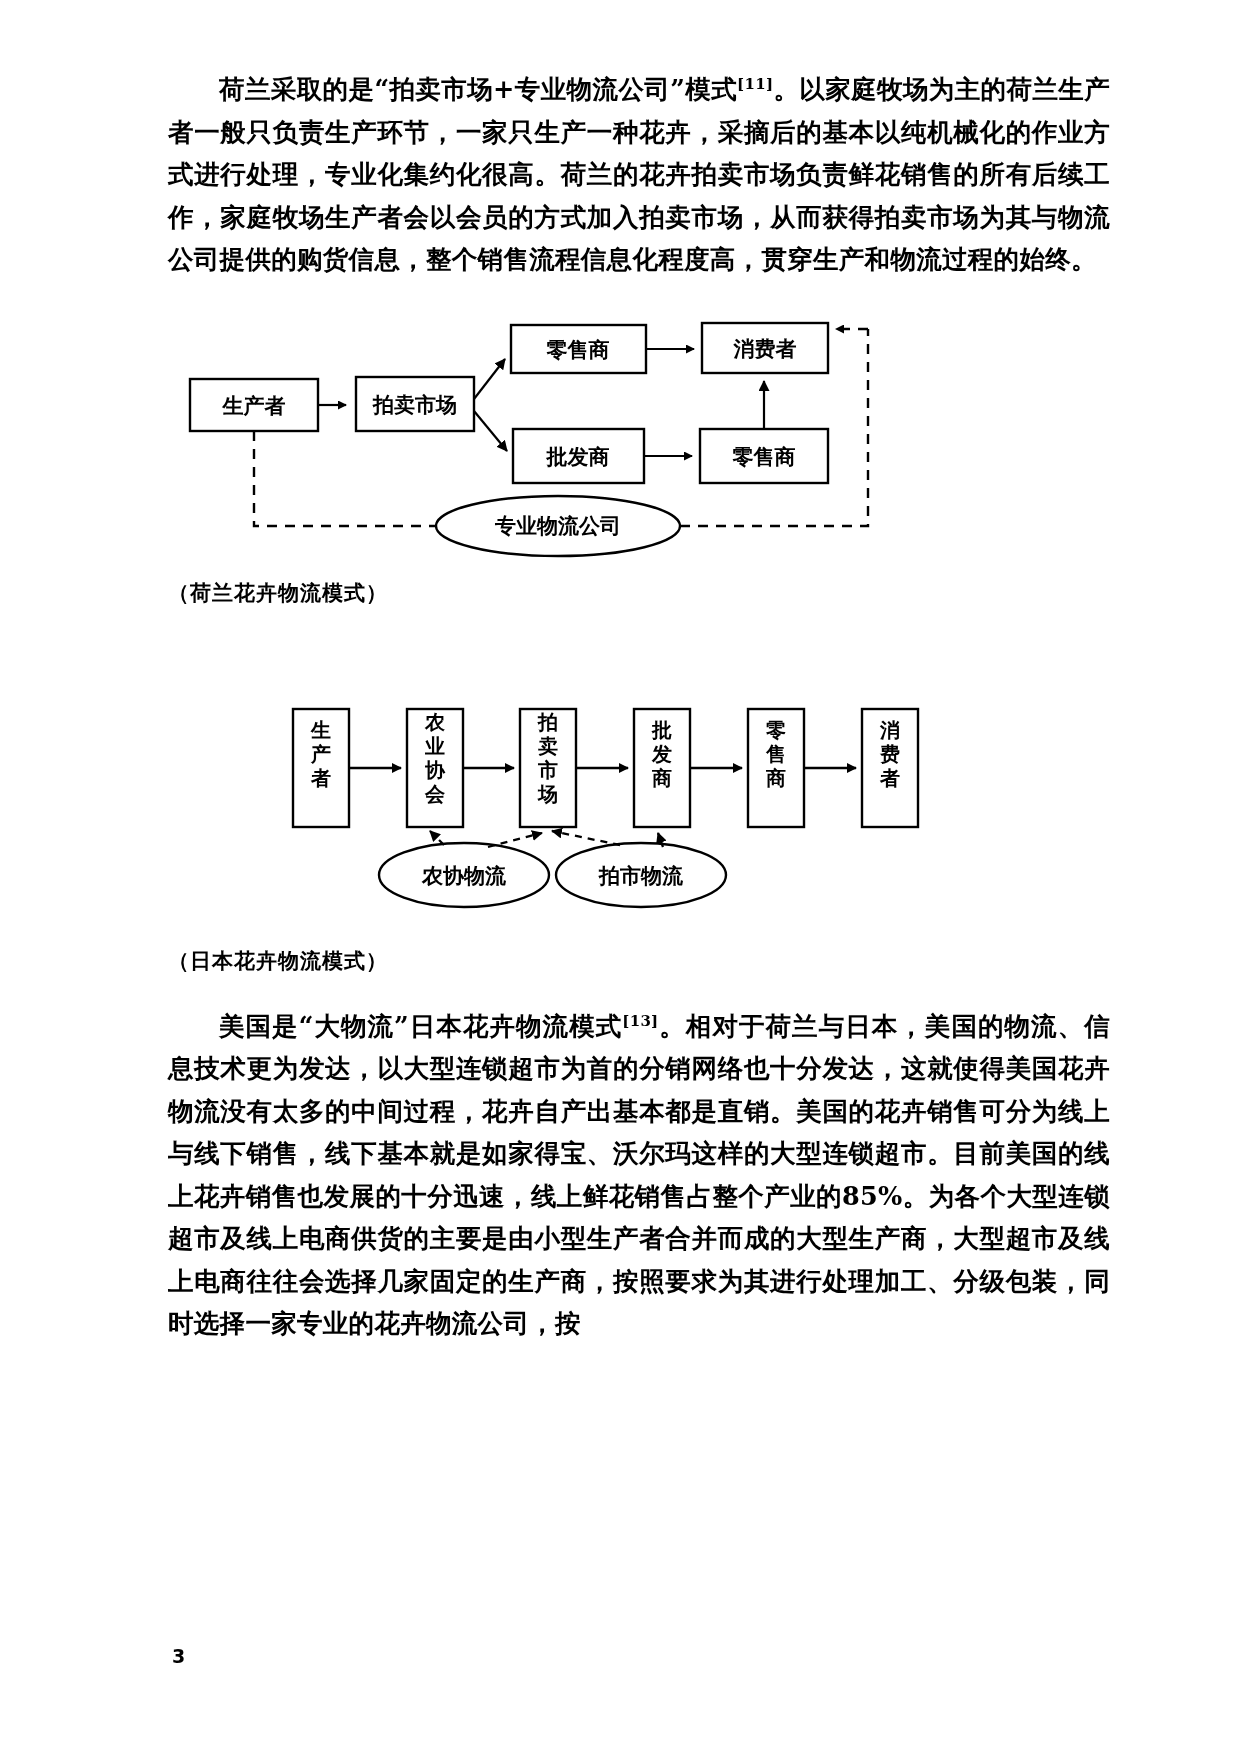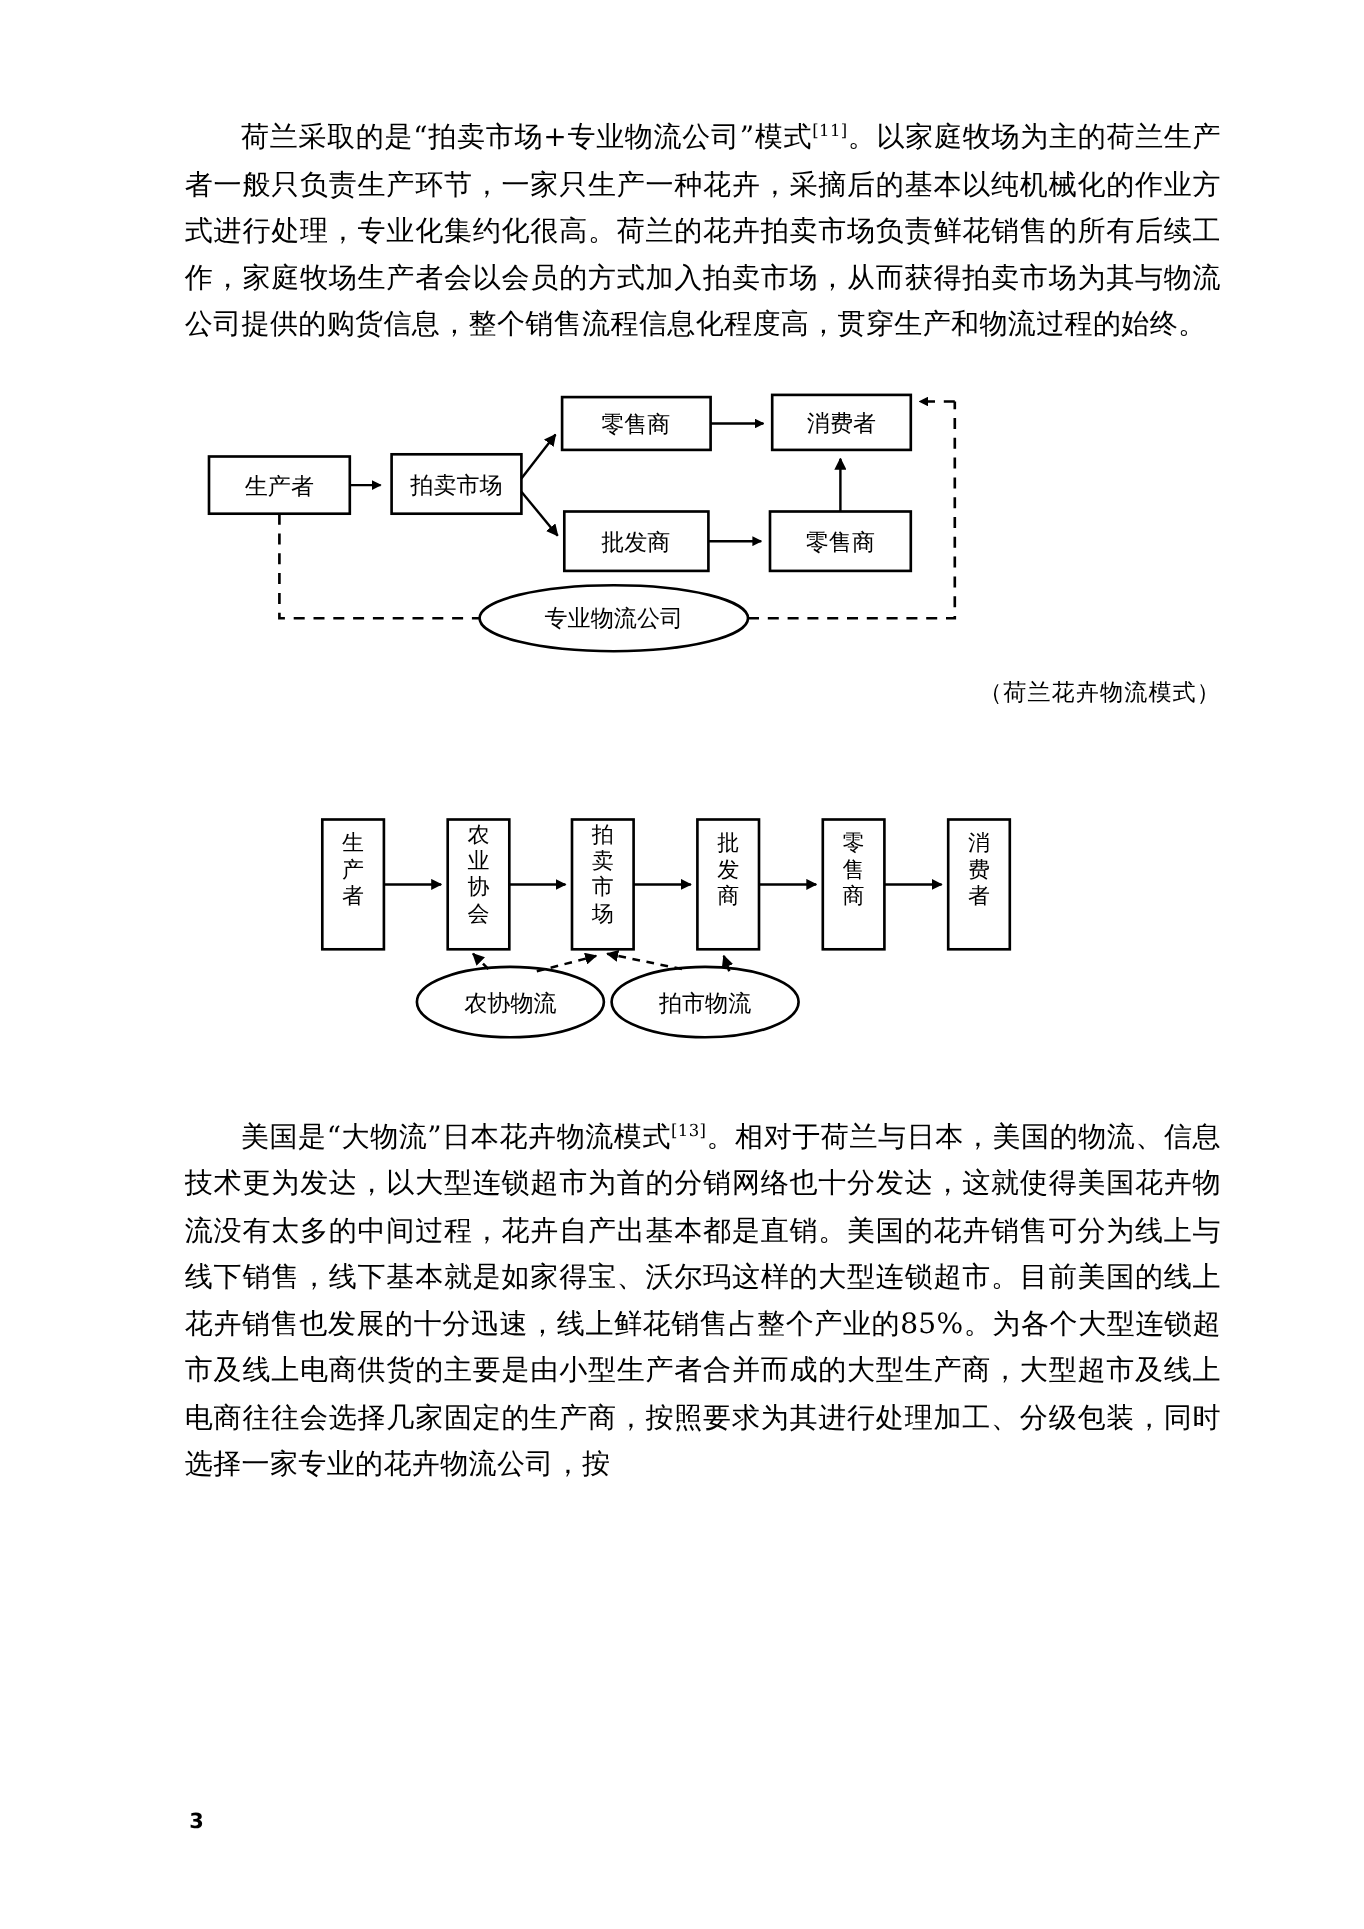--- a/index.html
+++ b/index.html
@@ -11,38 +11,39 @@
     font-family: "DejaVu Serif", "Liberation Serif", serif;
     color: #000000;
     position: relative;
     overflow: hidden;
   }
   .page {
     position: absolute;
     left: 0; top: 0;
     width: 1240px;
     height: 1754px;
-    padding: 104px 130px 0 168px;
+    padding: 68px 130px 0 168px;
+    font-weight: bold;
   }
   .para {
     font-size: 25.5px;
     line-height: 42.5px;
     text-align: justify;
     text-justify: inter-ideograph;
     letter-spacing: 0.3px;
     margin: 0;
   }
   .para.indent { text-indent: 2em; }
   .sup {
     font-size: 15px;
     vertical-align: super;
     line-height: 0;
   }
   .caption {
-    text-align: right;
+    text-align: left;
     font-size: 21px;
     font-family: "DejaVu Sans", "Liberation Sans", sans-serif;
     margin: 0;
     letter-spacing: 1px;
   }
 
   
   .figure { position: relative; width: 100%; }
   .fig1 { height: 268px; margin-top: 30px; }
   .fig2 { height: 252px; margin-top: 58px; }
@@ -162,20 +163,21 @@
       <text class="vtext" x="380" y="34" text-anchor="middle"><tspan x="380" dy="0">拍</tspan><tspan x="380" dy="24">卖</tspan><tspan x="380" dy="24">市</tspan><tspan x="380" dy="24">场</tspan></text>
       <text class="vtext" x="494" y="42" text-anchor="middle"><tspan x="494" dy="0">批</tspan><tspan x="494" dy="24">发</tspan><tspan x="494" dy="24">商</tspan></text>
       <text class="vtext" x="608" y="42" text-anchor="middle"><tspan x="608" dy="0">零</tspan><tspan x="608" dy="24">售</tspan><tspan x="608" dy="24">商</tspan></text>
       <text class="vtext" x="722" y="42" text-anchor="middle"><tspan x="722" dy="0">消</tspan><tspan x="722" dy="24">费</tspan><tspan x="722" dy="24">者</tspan></text>
 
       <text class="htext" x="296" y="188" text-anchor="middle">农协物流</text>
       <text class="htext" x="473" y="188" text-anchor="middle">拍市物流</text>
     </svg>
   </div>
 
+  <p class="caption">（日本花卉物流模式）</p>
 
   <div class="spacer-md"></div>
 
   <p class="para indent"><span>美国是“大物流”日本花卉物流模式</span><span class="sup">[13]</span><span>。相对于荷兰与日本，美国的物流、信息技术更为发达，以大型连锁超市为首的分销网络也十分发达，这就使得美国花卉物流没有太多的中间过程，花卉自产出基本都是直销。美国的花卉销售可分为线上与线下销售，线下基本就是如家得宝、沃尔玛这样的大型连锁超市。目前美国的线上花卉销售也发展的十分迅速，线上鲜花销售占整个产业的85%。为各个大型连锁超市及线上电商供货的主要是由小型生产者合并而成的大型生产商，大型超市及线上电商往往会选择几家固定的生产商，按照要求为其进行处理加工、分级包装，同时选择一家专业的花卉物流公司，按</span></p>
 
 </div>
 
 <div class="pagenum">3</div>
 
 </body></html>

